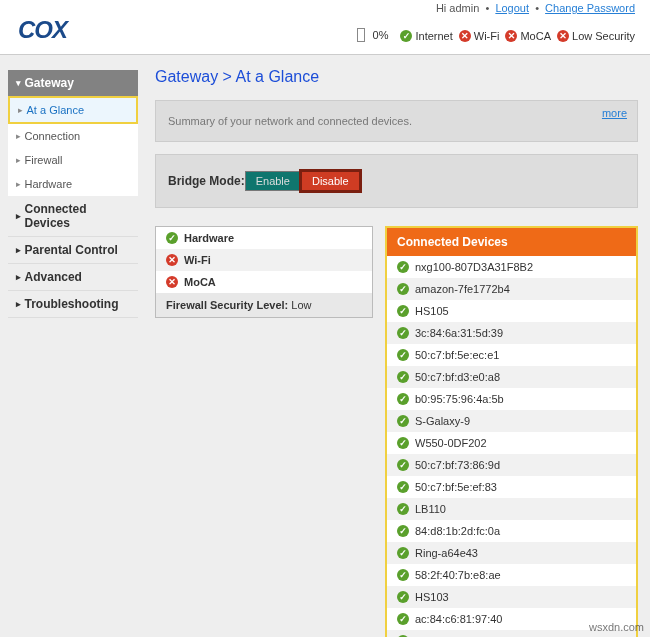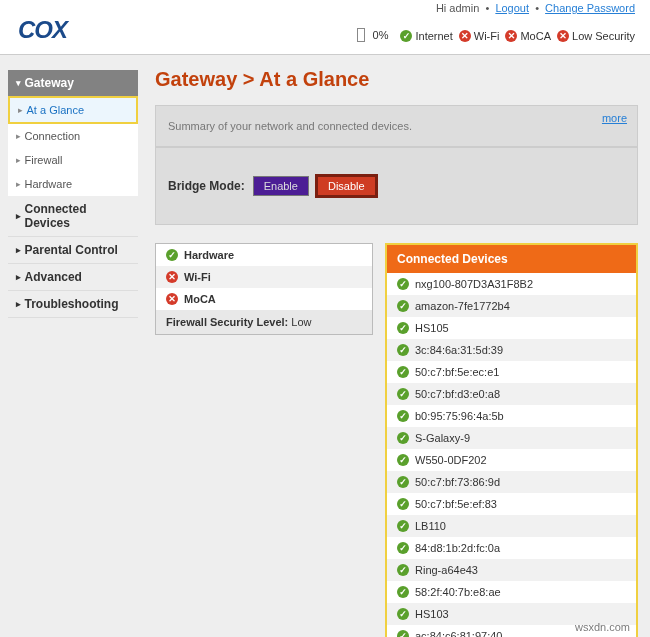--- a/index.html
+++ b/index.html
@@ -82,35 +82,35 @@
     background:#eeeeee; color:#333; font-weight:bold; font-size:12px; padding:6px 8px;
     border-bottom:1px solid #ddd; cursor:pointer;
     display:flex; align-items:center;
   }
   
   .main {
     position:absolute;
     left:155px; top:68px; right:12px;
   }
   .page-title {
-    font-size:20px; color:#c2410c; font-weight:bold; margin-bottom:14px;
+    font-size:16px; color:#1d4ed8; font-weight:normal; margin-bottom:14px;
   }
   .summary-box {
     background:#ddd; color:#777; padding:14px 12px; font-size:11px;
-    border:1px solid #ccc; position:relative; 
+    border:1px solid #ccc; position:relative; margin-bottom:12px;
   }
   .summary-box .more {
     position:absolute; right:10px; top:6px; color:#267fd6; text-decoration:underline; font-size:11px; cursor:pointer;
   }
   .bridge-box {
-    background:#ddd; border:1px solid #ccc; padding:28px 12px; font-size:12px; font-weight:bold; color:#333;
-    margin-bottom:18px; display:flex; align-items:center; gap:8px;
+    background:#ddd; border:1px solid #ccc; padding:16px 12px; font-size:12px; font-weight:bold; color:#333;
+    margin-bottom:18px; display:flex; align-items:center; 
   }
   .btn-enable {
-    background:#4c1d95; color:#ddd; border:1px solid #777; padding:3px 10px; font-size:11px; cursor:pointer;
+    background:#0f766e; color:#ddd; border:1px solid #777; padding:3px 10px; font-size:11px; cursor:pointer;
   }
   .btn-disable {
     background:#cf3c23; color:#fff; border:1px solid #7a1f10; padding:3px 10px; font-size:11px; cursor:pointer; outline:2px solid #7a1f10;
   }
   .panel-row { display:flex; gap:12px; align-items:flex-start; }
   .panel {
     border:1px solid #bbb;
   }
   .panel-home { flex:0 0 218px; }
   .panel-conn { flex:1; border:2px solid #f0d040; }
@@ -120,21 +120,21 @@
   .panel-home .panel-hdr { background:#2a7bc7; }
   .panel-conn .panel-hdr { background:#ef6a17; }
   .panel-body { background:#fff; }
   .panel-item {
     padding:5px 10px; display:flex; align-items:center; gap:6px; font-size:11px; color:#333;
   }
   .panel-item:nth-child(even) { background:#f1f1f1; }
   .panel-item b { font-weight:bold; }
   .fw-row { padding:6px 10px; font-size:11px; color:#333; background:#e8e8e8;}
   .watermark {
-    position:absolute; right:20px; bottom:4px; font-size:11px; color:rgba(0,0,0,0.55);
+    position:absolute; right:6px; bottom:4px; font-size:11px; color:rgba(0,0,0,0.55);
   }
 </style>
 </head>
 <body>
 
 <div class="header">
   <div class="logo">COX</div>
   <div class="top-links">
     <span>Hi admin</span>
     &nbsp;•&nbsp;

